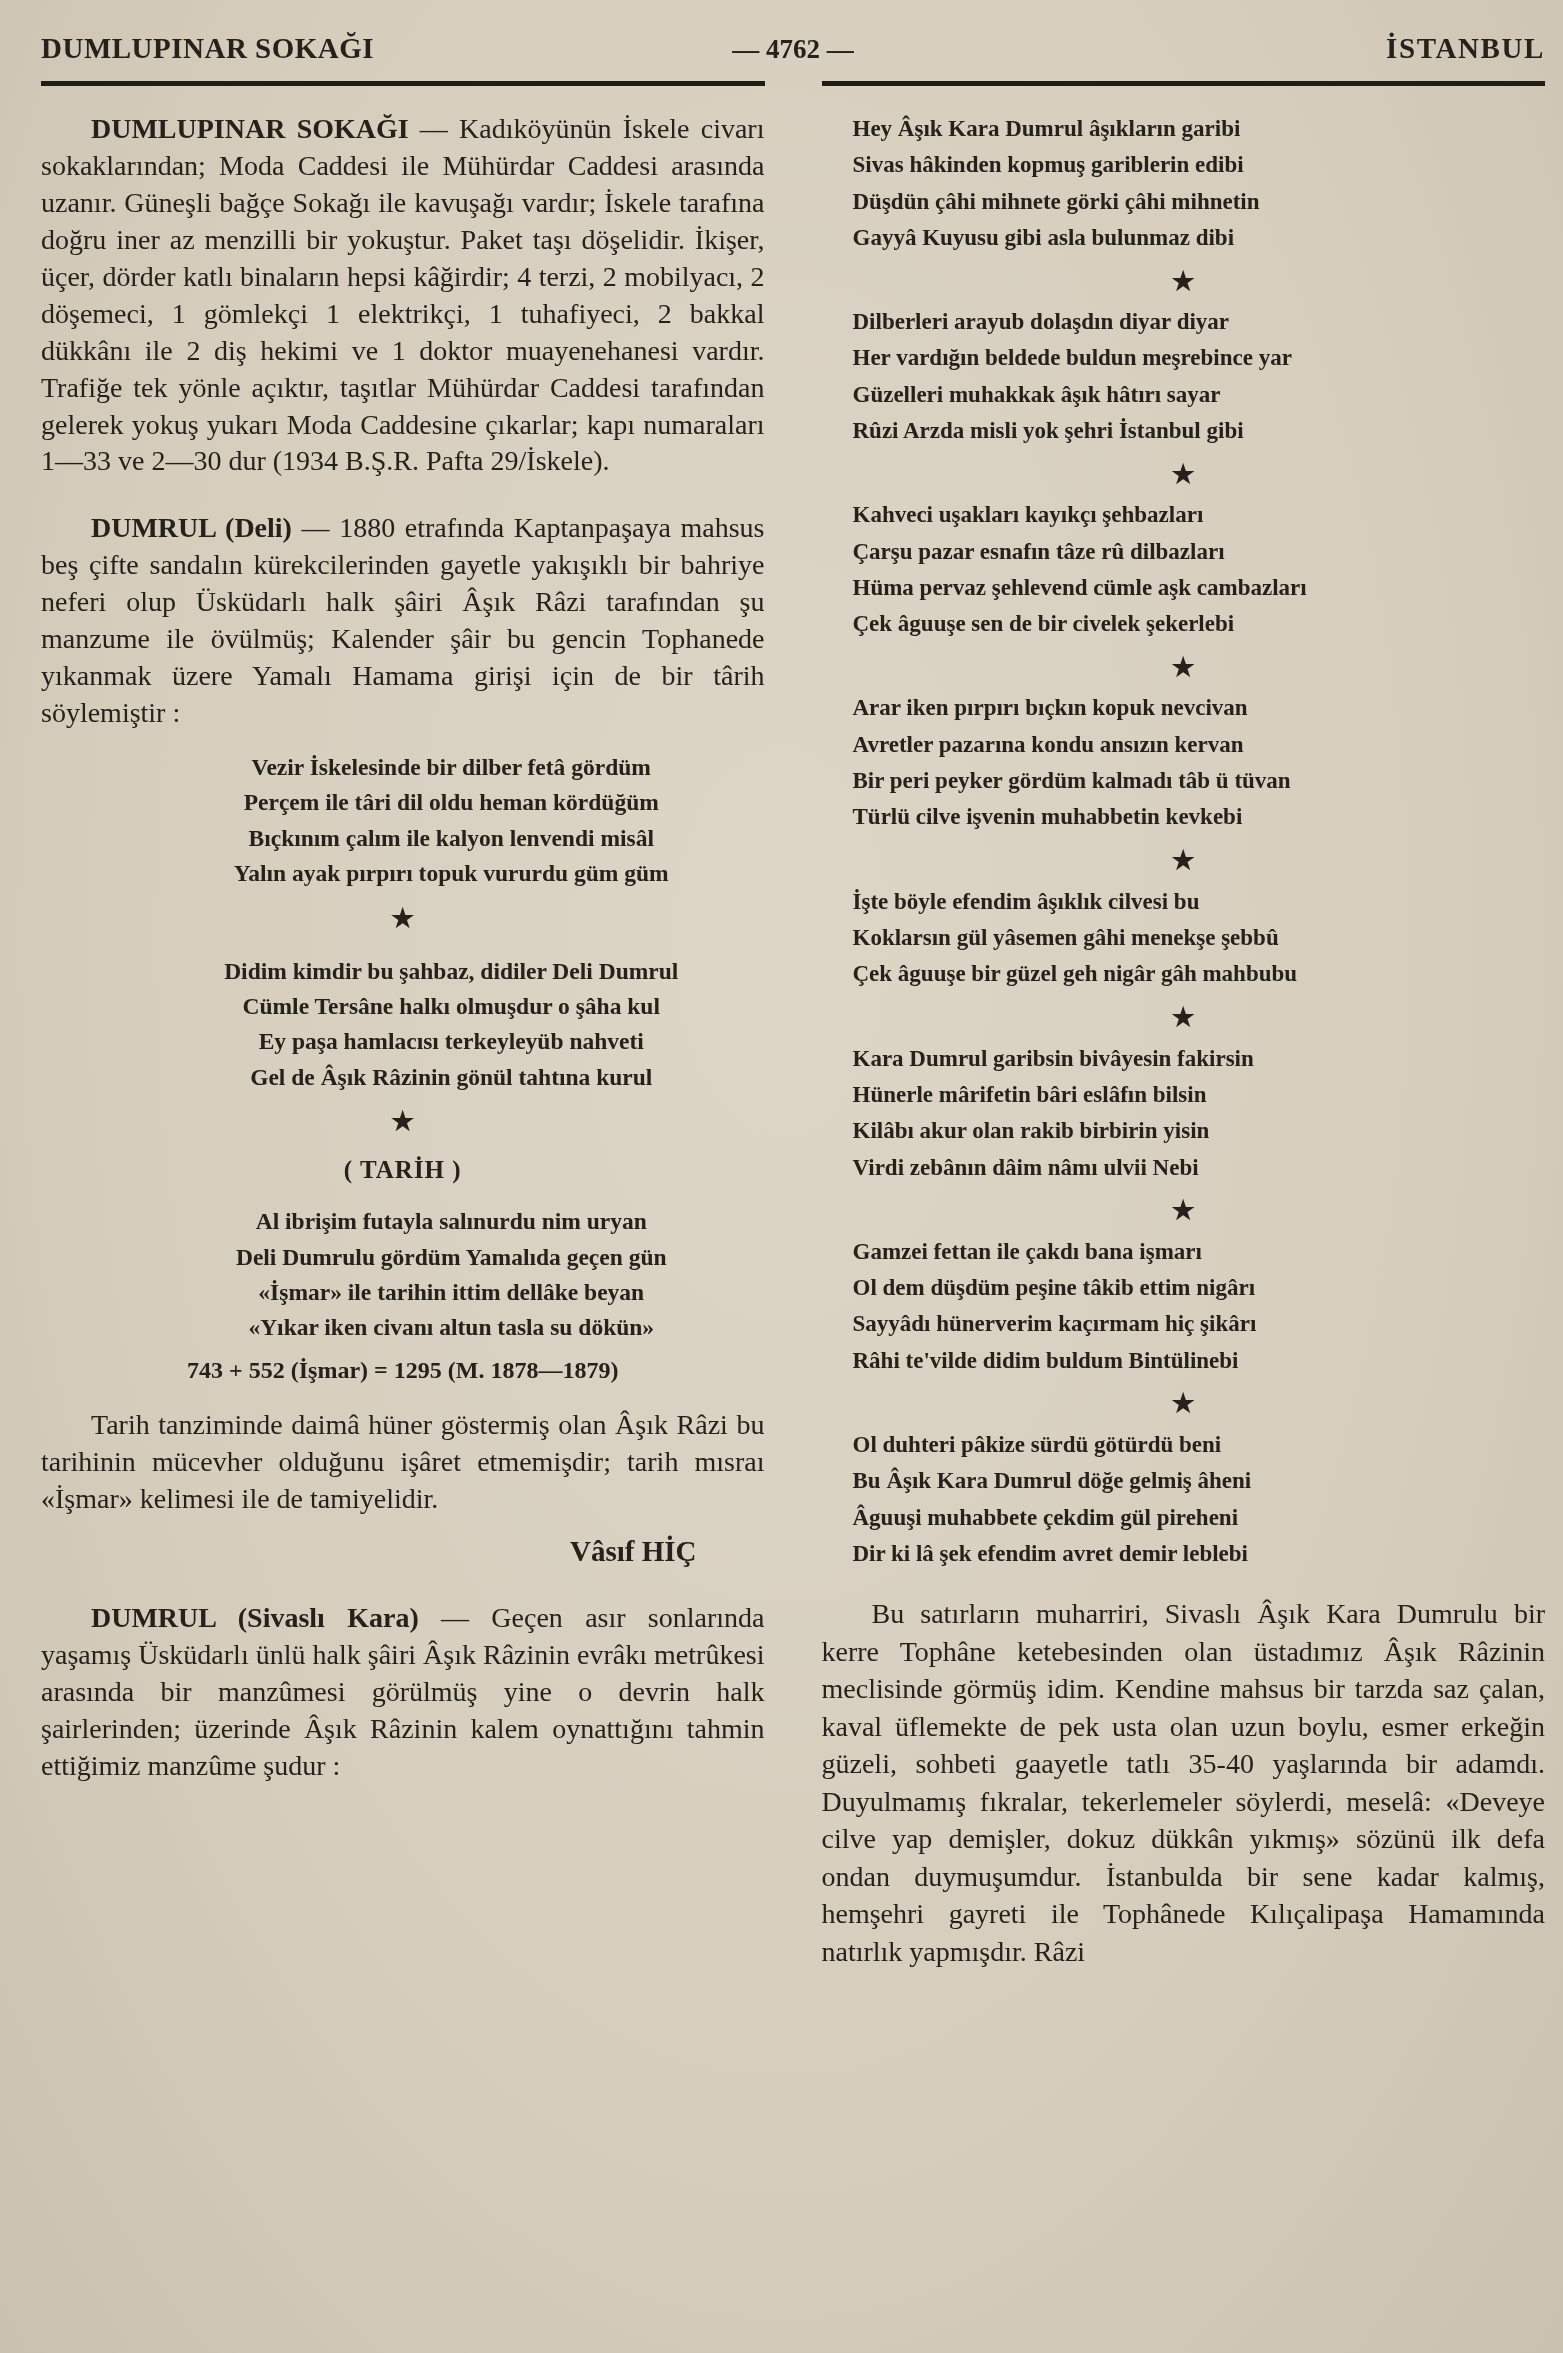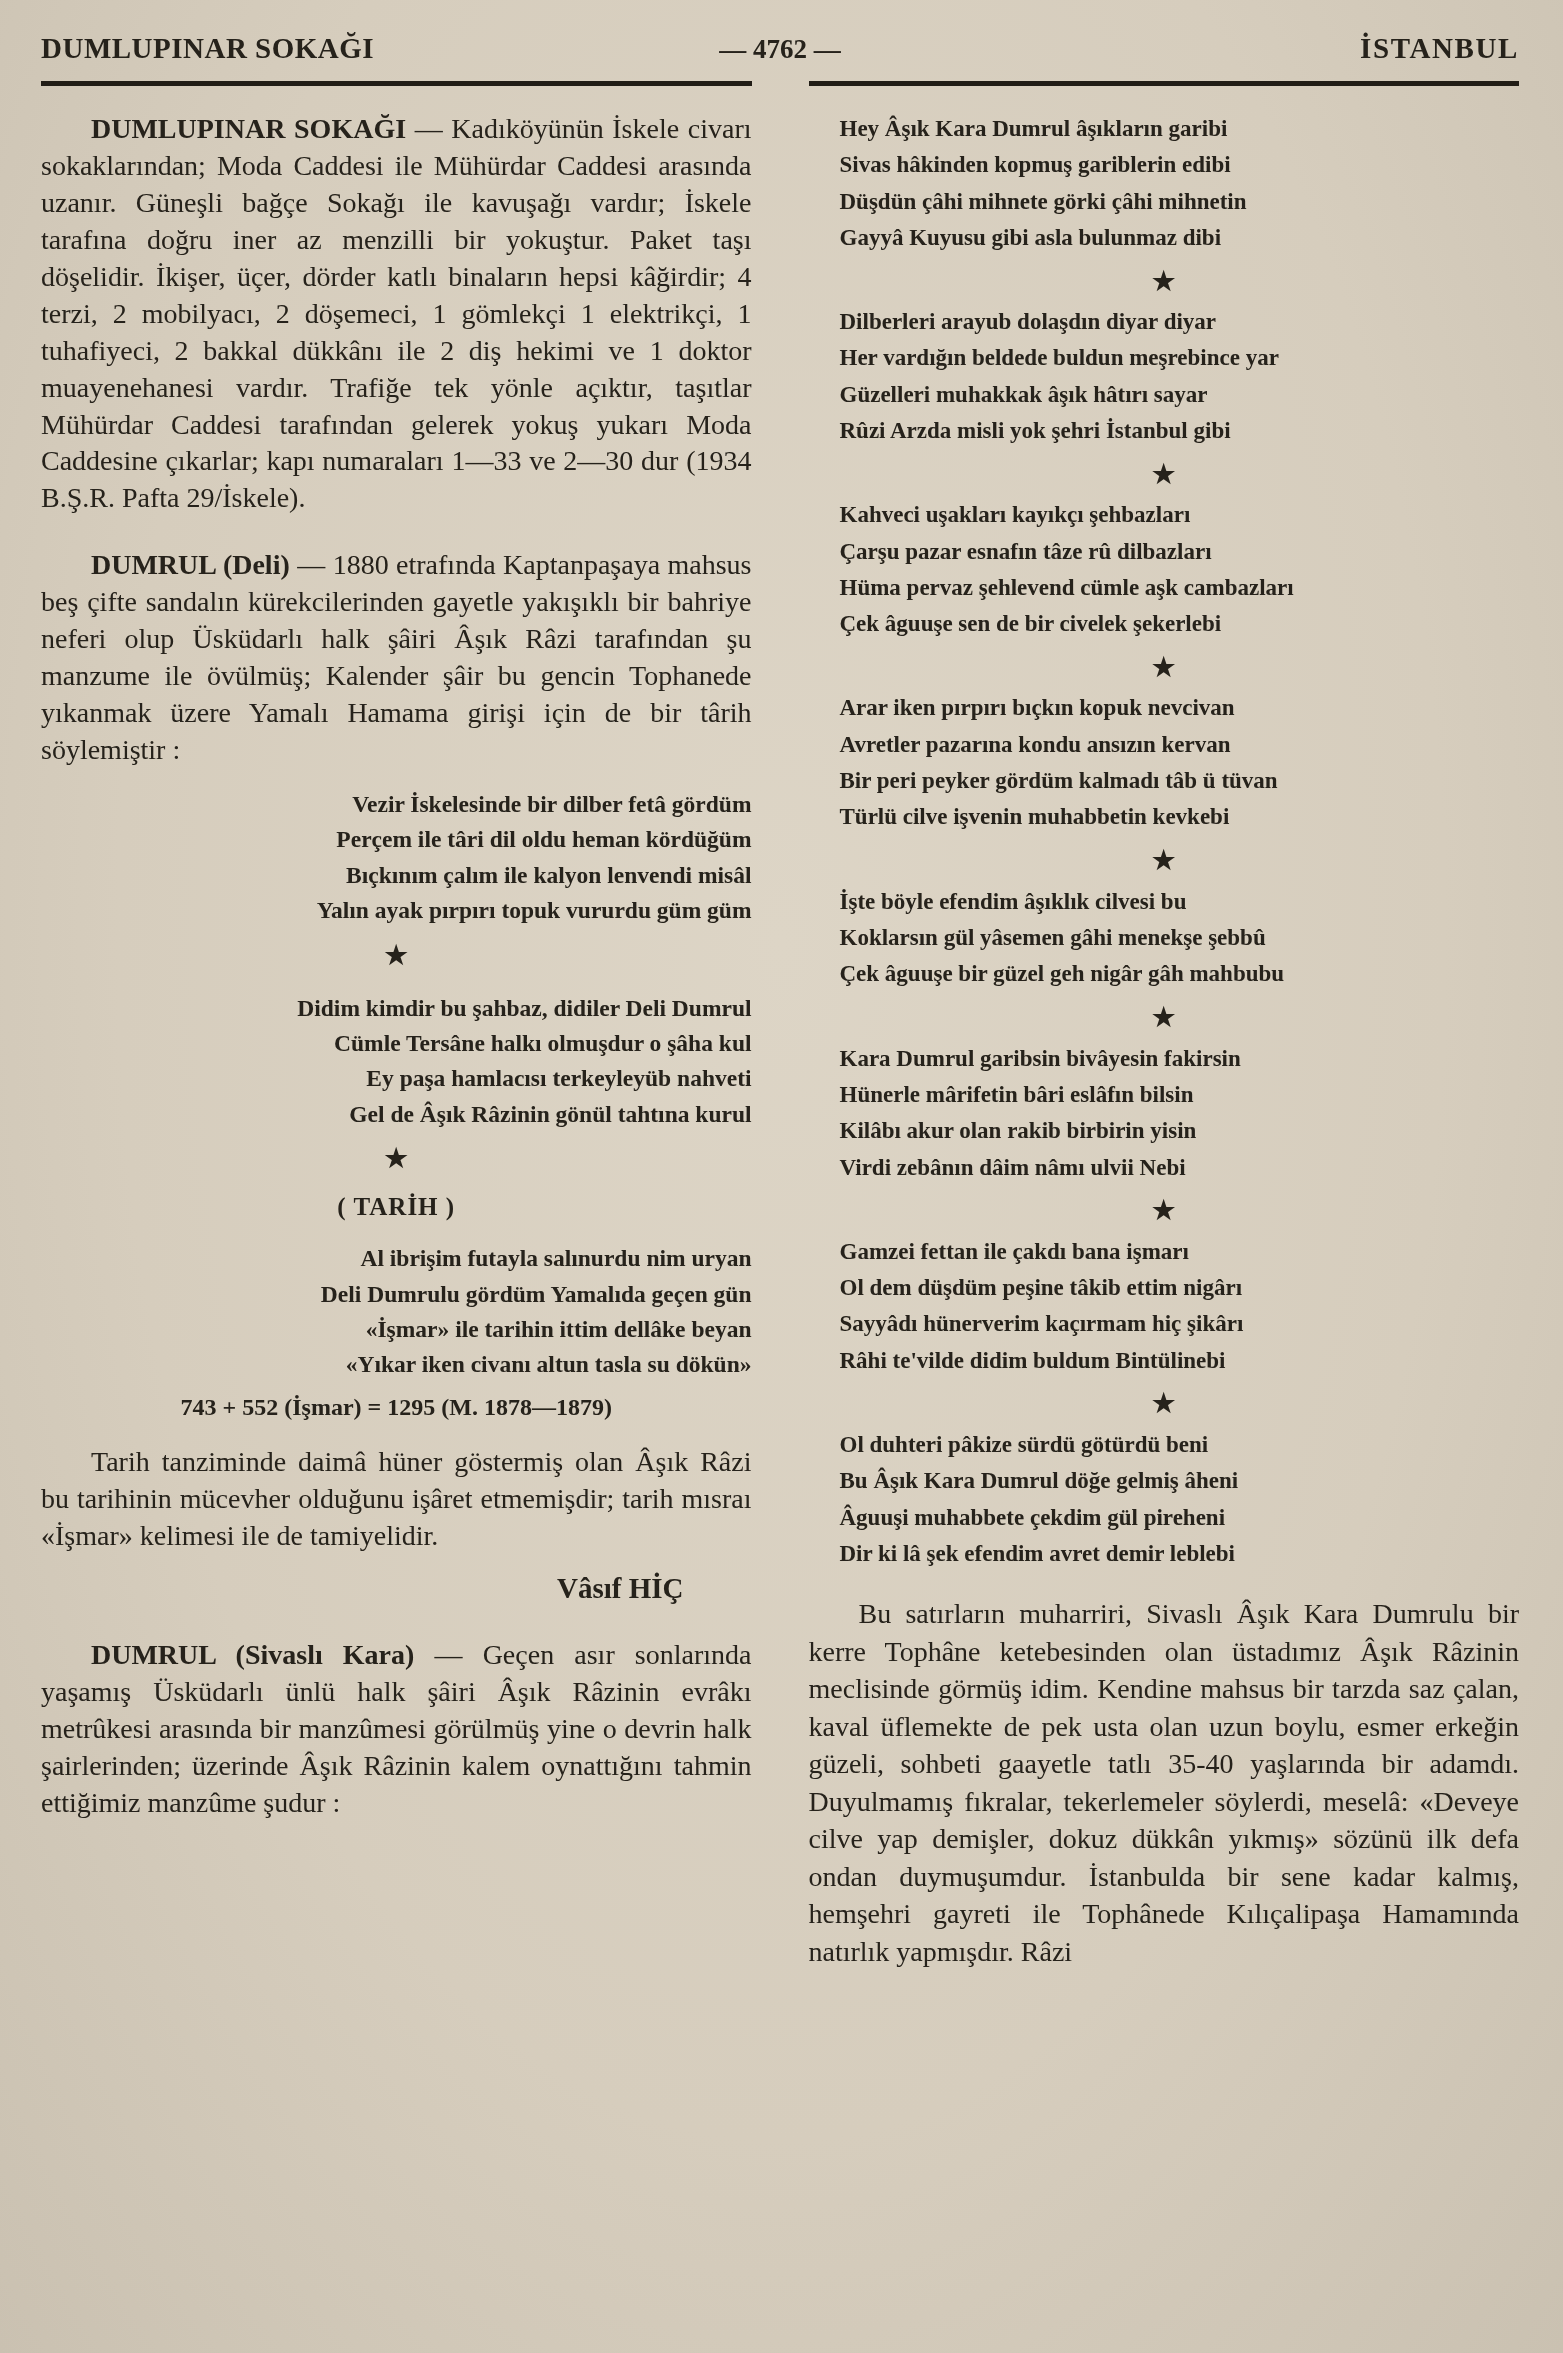--- a/index.html
+++ b/index.html
@@ -2,41 +2,41 @@
 <html style="font-size:8.4px"><head>
 <meta charset="utf-8">
 <style>
   * { margin:0; padding:0; box-sizing:border-box; }
   html, body { width:1563px; height:2354px; overflow:hidden; }
   body {
     background: radial-gradient(ellipse at 50% 40%, #ddd5c6 0%, #d6cdbd 60%, #cac1b1 100%);
     color:#26221b;
     font-family:"Liberation Serif","DejaVu Serif",serif;
   }
-  .page { padding:32px 44px 21px 41px; height:100%; }
+  .page { padding:32px 18px 21px 41px; height:100%; }
 
   
   .header { display:flex; align-items:baseline; font-weight:bold; }
   .header .h-left  { flex:1; font-size:29px; letter-spacing:0.5px; text-align:left; }
   .header .h-center{ flex:0 0 auto; font-size:27px; text-align:left; }
   .header .h-right { flex:1; font-size:29px; letter-spacing:1.6px; text-align:right; }
 
   .rules { display:flex; gap:57px; margin-top:15.7px; }
   .rule { flex:1; height:5.2px; background:#211d16; }
 
   
   .columns { display:flex; gap:57px; margin-top:25px; }
   .column { flex:1; min-width:0; font-size:28px; line-height:1.32; text-align:justify; }
 
   .para { text-indent:50px; margin-bottom:7.3px; }
   .para.spaced { margin-top:30px; }
   .lead { font-weight:bold; }
 
   
-  .poem { margin:18px 0 5.2px 97px; font-weight:bold; font-size:23.5px; line-height:1.5; text-align:right; }
+  .poem { margin:18px 0 5.2px 97px; font-weight:bold; font-size:23.5px; line-height:1.5; text-align:center; }
   .verse-line { white-space:normal; }
   .star { text-align:center; font-size:26px; margin:10.5px 0 7.3px 0; font-weight:bold; }
   .tarih-heading { text-align:center; font-weight:bold; font-size:25px; margin:13.6px 0 11.5px 0; letter-spacing:1px; }
   .chronogram { text-align:center; font-weight:bold; font-size:24px; margin:9.4px 0 21px 0; }
   .signature { text-align:right; font-weight:bold; font-size:29px; margin:13.6px 68px 10.5px 0; }
 
   
   .col-right .stanza { margin:0 0 0 31px; font-weight:bold; font-size:23px; line-height:1.58; text-align:left; }
   .col-right .star { margin:8.4px 0 5.2px 0; }
   .col-right .prose { margin-top:23px; font-size:28px; line-height:1.34; }

